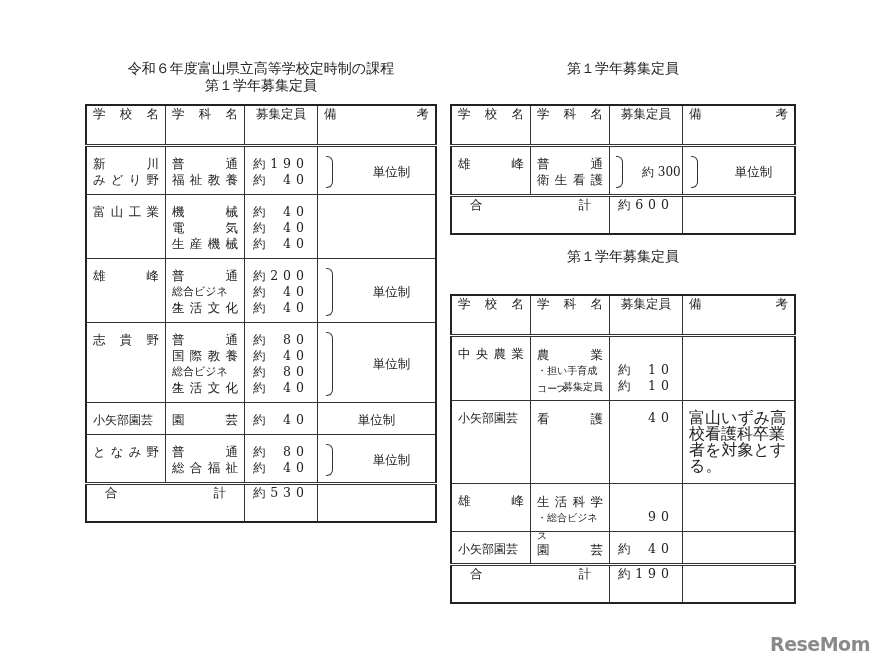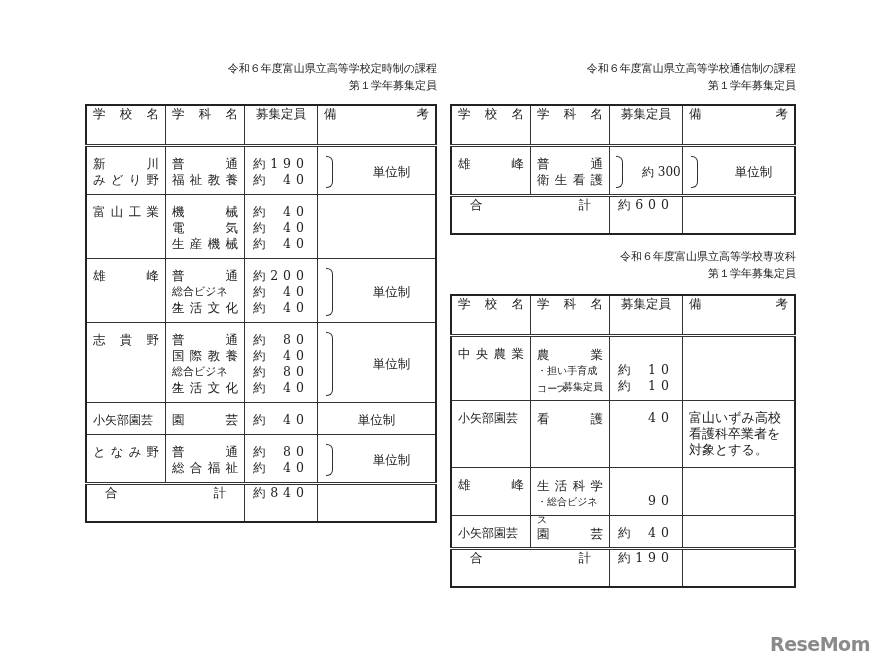--- a/index.html
+++ b/index.html
@@ -1,18 +1,18 @@
 <!DOCTYPE html>
 <html><head>
 <meta charset="utf-8">
 <style>
   html, body { margin:0; padding:0; background:#fff; }
   body { width:883px; height:669px; position:relative; overflow:hidden;
          font-family:"DejaVu Serif","Liberation Serif",serif; color:#222; }
-  .caption { position:absolute; text-align:right; font-size:11px; line-height:17px; }
+  .caption { position:absolute; text-align:center; font-size:14px; line-height:17px; }
   table.t { position:absolute; border-collapse:collapse; border:2px solid #222; font-size:12.5px; }
   table.t td { border:1px solid #333; vertical-align:top; padding:0; }
   .hdr td { height:38px; vertical-align:middle; }
   .dist { display:flex; justify-content:space-between; padding:0 6px; }
   .lines { padding:9px 6px 6px 6px; line-height:16px; }
   .line { display:flex; justify-content:space-between; height:16px; }
   .line.small { font-size:10px; justify-content:flex-end; }
   .num { padding:9px 6px 6px 8px; line-height:16px; }
   .num .line { justify-content:space-between; width:56px; }
   .brace { position:absolute; border:1px solid #333; border-left:none; width:6px; border-radius:0 6px 6px 0; }
@@ -327,30 +327,29 @@
       <tr class="total sep">
         <td colspan="2">
           <div class="dist" style="padding:0 18px">
             <span>合</span>
             <span>計</span>
           </div>
         </td>
         <td style="padding-left:8px">
           <div class="line" style="width:56px">
             <span>約</span>
-            <span style="letter-spacing:5px">840</span>
+            <span style="letter-spacing:5px">530</span>
           </div>
         </td>
         <td></td>
       </tr>
     </tbody>
   </table>
 
 <div class="caption" style="left:450px;top:60px;width:346px;">
-  <div>令和６年度富山県立高等学校通信制の課程</div>
   <div>第１学年募集定員</div>
 </div>
 <table class="t" id="t2" style="left:450px;top:104px;width:346px;">
     <tbody>
       <tr class="hdr">
         <td style="width:78px">
           <div class="dist">
             <span>学</span>
             <span>校</span>
             <span>名</span>
@@ -419,21 +418,20 @@
             <span>約</span>
             <span style="letter-spacing:5px">600</span>
           </div>
         </td>
         <td></td>
       </tr>
     </tbody>
   </table>
 
 <div class="caption" style="left:450px;top:248px;width:346px;">
-  <div>令和６年度富山県立高等学校専攻科</div>
   <div>第１学年募集定員</div>
 </div>
 <table class="t" id="t3" style="left:450px;top:294px;width:346px;">
     <tbody>
       <tr class="hdr">
         <td style="width:78px">
           <div class="dist">
             <span>学</span>
             <span>校</span>
             <span>名</span>
@@ -503,21 +501,21 @@
           </div>
         </td>
         <td>
           <div class="num">
             <div class="line" style="justify-content:flex-end;width:56px">
               <span style="letter-spacing:5px">40</span>
             </div>
           </div>
         </td>
         <td>
-          <div style="padding:9px 6px;font-size:13px;line-height:16px">富山いずみ高校看護科卒業者を対象とする。</div>
+          <div style="padding:9px 6px;font-size:16px;line-height:16px">富山いずみ高校看護科卒業者を対象とする。</div>
         </td>
       </tr>
       <tr>
         <td>
           <div class="lines">
             <div class="line">
               <span>雄</span>
               <span>峰</span>
             </div>
           </div>

